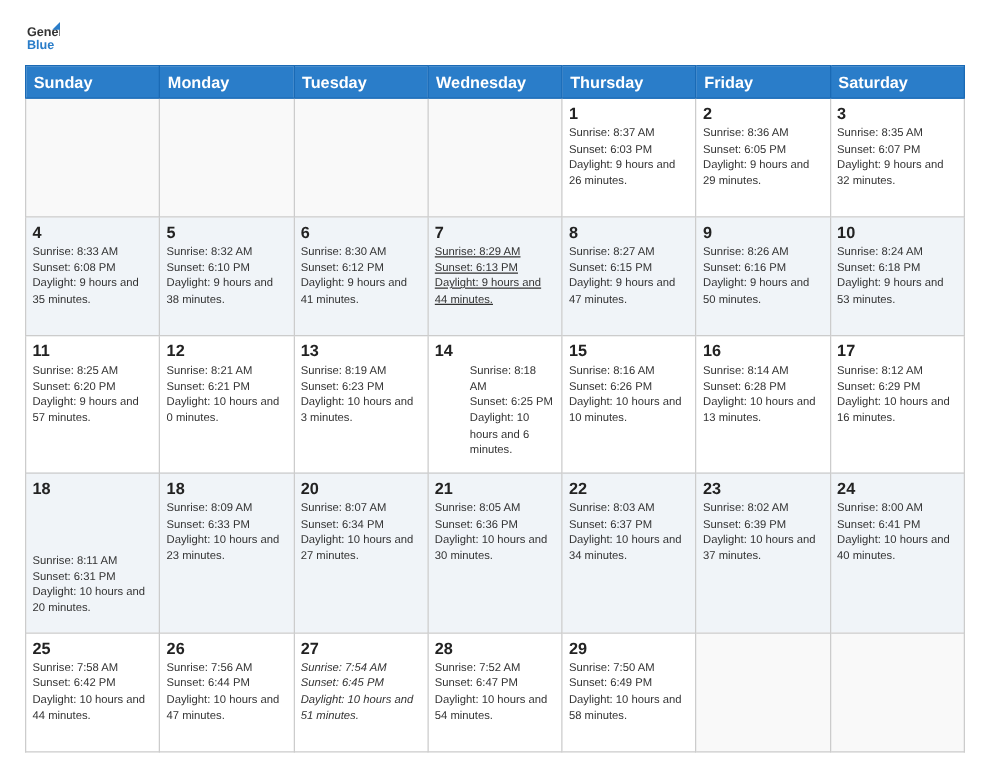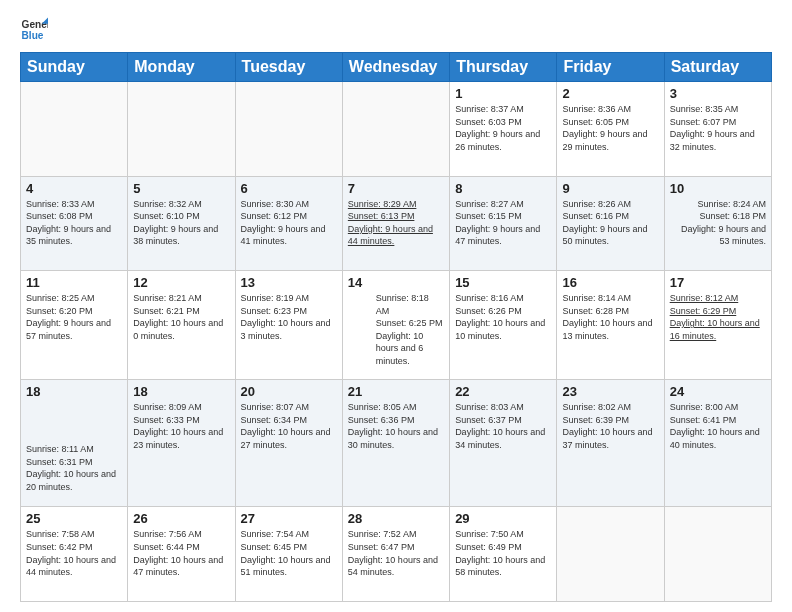--- a/index.html
+++ b/index.html
@@ -47,21 +47,21 @@
     .calendar {
       flex: 1;
       border: 1px solid #ccc;
       border-collapse: collapse;
       width: 100%;
       table-layout: fixed;
     }
     .calendar th {
       background: #2a7dc9;
       color: #fff;
-      font-size: 16px;
+      font-size: 13px;
       font-weight: bold;
       padding: 5px 6px;
       border: 1px solid #1a6ab5;
       text-align: left;
     }
     .calendar td {
       border: 1px solid #ccc;
       vertical-align: top;
       padding: 4px 5px;
       font-size: 9.5px;
@@ -174,21 +174,21 @@
 Daylight: 9 hours and 47 minutes.</div>
           </td>
           <td>
             <span class="day-num">9</span>
             <div class="day-info" style="white-space: pre-line;">Sunrise: 8:26 AM
 Sunset: 6:16 PM
 Daylight: 9 hours and 50 minutes.</div>
           </td>
           <td>
             <span class="day-num">10</span>
-            <div class="day-info" style="white-space: pre-line; text-align: right;">Sunrise: 8:24 AM
+            <div class="day-info" style="white-space: pre-line;">Sunrise: 8:24 AM
 Sunset: 6:18 PM
 Daylight: 9 hours and 53 minutes.</div>
           </td>
         </tr>
         <tr>
           <td>
             <span class="day-num">11</span>
             <div class="day-info" style="white-space: pre-line;">Sunrise: 8:25 AM
 Sunset: 6:20 PM
 Daylight: 9 hours and 57 minutes.</div>
@@ -218,21 +218,21 @@
 Daylight: 10 hours and 10 minutes.</div>
           </td>
           <td>
             <span class="day-num">16</span>
             <div class="day-info" style="white-space: pre-line;">Sunrise: 8:14 AM
 Sunset: 6:28 PM
 Daylight: 10 hours and 13 minutes.</div>
           </td>
           <td>
             <span class="day-num">17</span>
-            <div class="day-info" style="white-space: pre-line; text-decoration: underline;">Sunrise: 8:12 AM
+            <div class="day-info" style="white-space: pre-line;">Sunrise: 8:12 AM
 Sunset: 6:29 PM
 Daylight: 10 hours and 16 minutes.</div>
           </td>
         </tr>
         <tr class="row-alt">
           <td>
             <span class="day-num">18</span>
             <div class="day-info" style="white-space: pre-line; margin-top: 44px;">Sunrise: 8:11 AM
 Sunset: 6:31 PM
 Daylight: 10 hours and 20 minutes.</div>
@@ -282,21 +282,21 @@
 Daylight: 10 hours and 44 minutes.</div>
           </td>
           <td>
             <span class="day-num">26</span>
             <div class="day-info" style="white-space: pre-line;">Sunrise: 7:56 AM
 Sunset: 6:44 PM
 Daylight: 10 hours and 47 minutes.</div>
           </td>
           <td>
             <span class="day-num">27</span>
-            <div class="day-info" style="white-space: pre-line;">Sunrise: 7:54 AM
+            <div class="day-info" style="white-space: pre-line; font-style: italic;">Sunrise: 7:54 AM
 Sunset: 6:45 PM
 Daylight: 10 hours and 51 minutes.</div>
           </td>
           <td>
             <span class="day-num">28</span>
             <div class="day-info" style="white-space: pre-line;">Sunrise: 7:52 AM
 Sunset: 6:47 PM
 Daylight: 10 hours and 54 minutes.</div>
           </td>
           <td>

